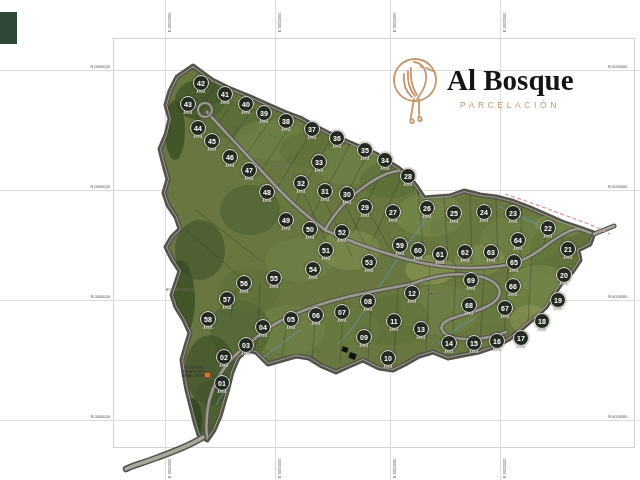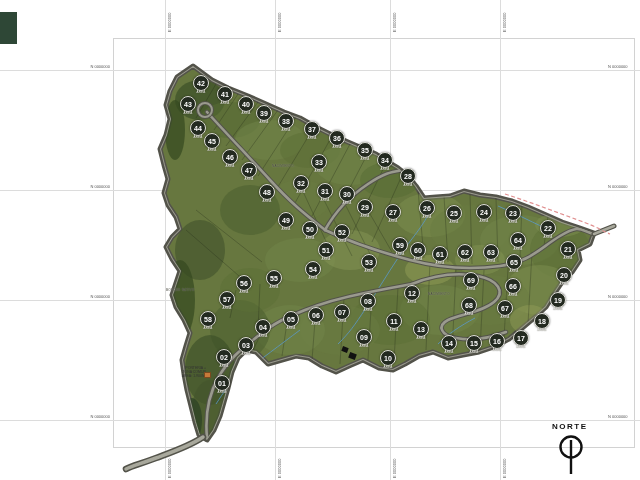--- a/index.html
+++ b/index.html
@@ -495,23 +495,33 @@
       <div class="lot" style="left: 461px; top: 297px;">
         <span>68</span>
         <span class="lot-area">AREA</span>
       </div>
       <div class="lot" style="left: 463px; top: 272px;">
         <span>69</span>
         <span class="lot-area">AREA</span>
       </div>
     </div>
 
-
-  <div id="compass">
-    <div id="compass-label">NORTE</div>
-    <svg width="50" height="44" viewBox="0 0 50 44" style="position:absolute;left:0;top:10px;" fill="none" stroke="#111" stroke-width="2.4">
-      <circle cx="23" cy="15" r="10.5"></circle>
-      <line x1="23" y1="8" x2="23" y2="42"></line>
+  <div id="logo">
+    <svg width="54" height="78" viewBox="0 0 54 78" style="position:absolute;left:0;top:2px;" fill="none" stroke="#c5956b" stroke-width="1.8" stroke-linecap="round">
+      <circle cx="25" cy="26" r="21"></circle>
+      <path d="M24,8 C33,9 37,17 36,26 C35,34 31,40 27,45"></path>
+      <path d="M36,14 L43,17"></path>
+      <circle cx="31" cy="13" r="1" fill="#c5956b" stroke="none"></circle>
+      <path d="M14,20 C13,30 16,38 22,43"></path>
+      <path d="M18,17 C17,28 20,36 25,42"></path>
+      <path d="M21,14 C20,26 23,35 27,41"></path>
+      <path d="M24,45 L21,62"></path>
+      <path d="M29,45 L29,60"></path>
+      <path d="M21,64 C19,67 21,70 23,69 C25,68 23,65 21,64 Z"></path>
+      <path d="M29,62 C27,65 29,68 31,67 C33,66 31,63 29,62 Z"></path>
     </svg>
+    <div id="logo-title">Al Bosque</div>
+    <div id="logo-sub">PARCELACIÓN</div>
   </div>
+
 
   <div id="corner-bar"></div>
 </div>
 
 </body></html>

